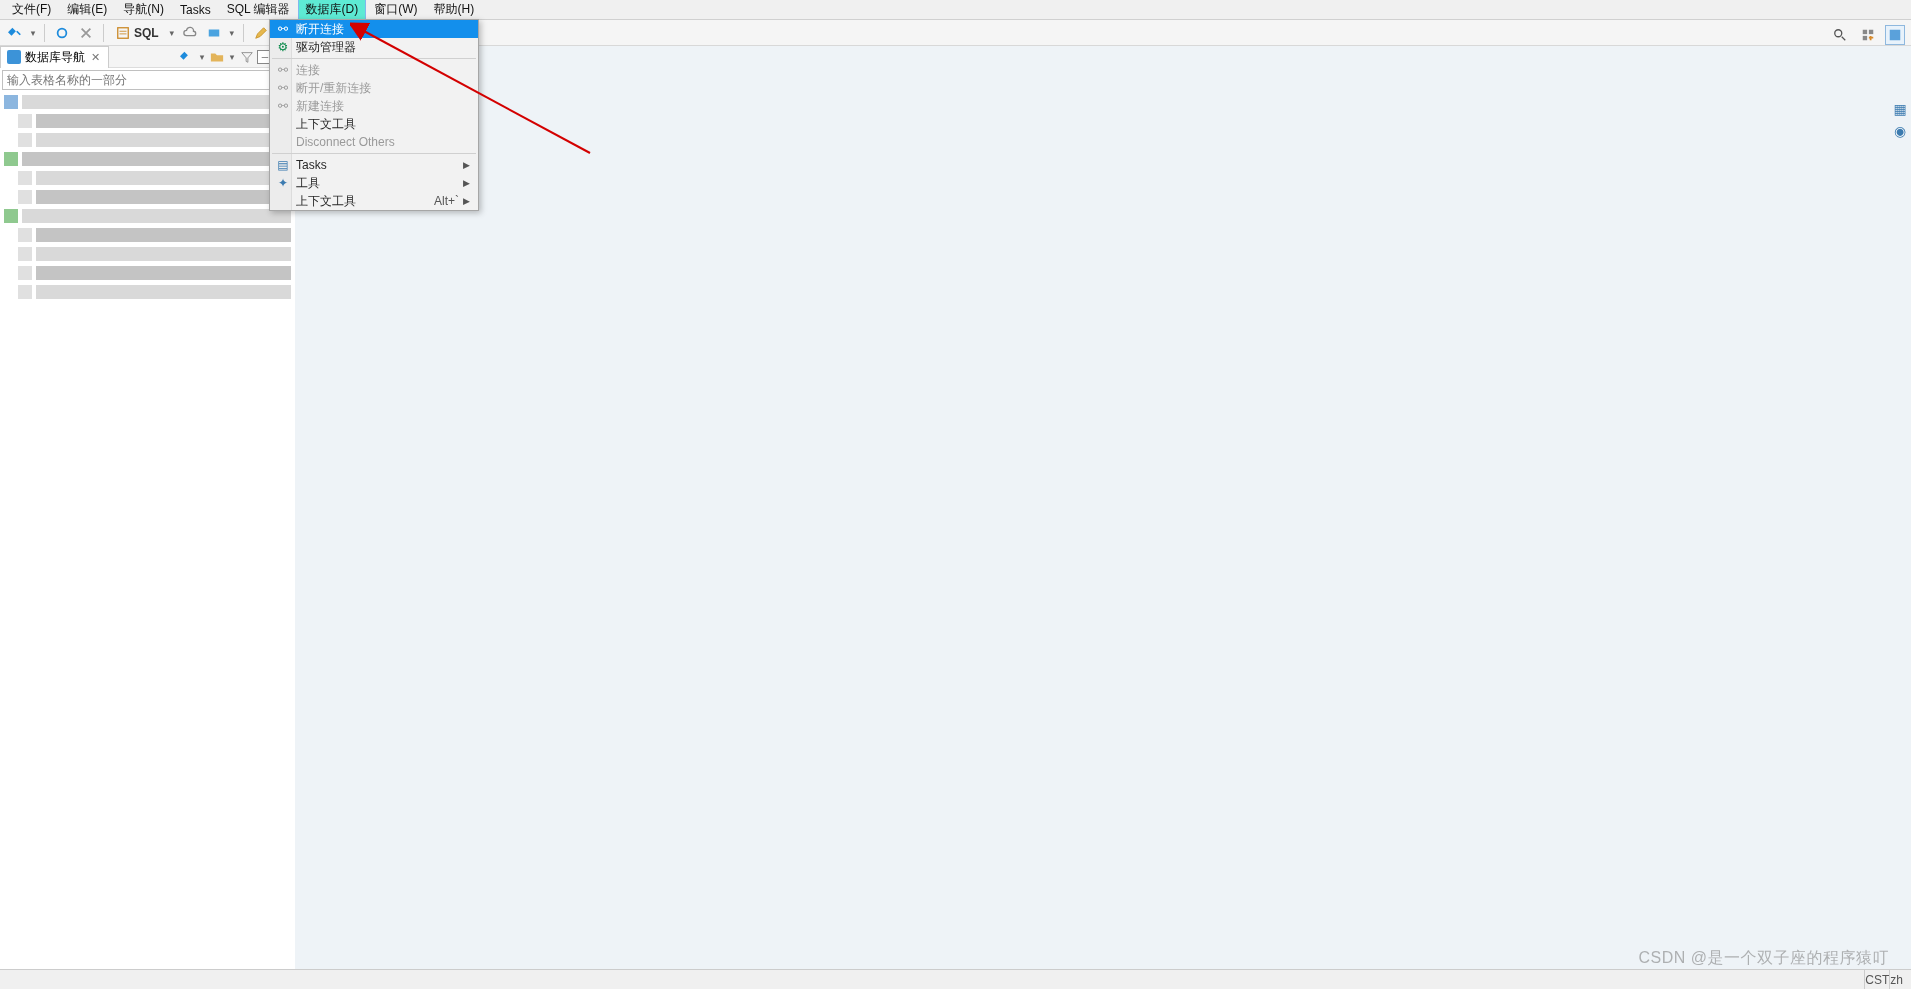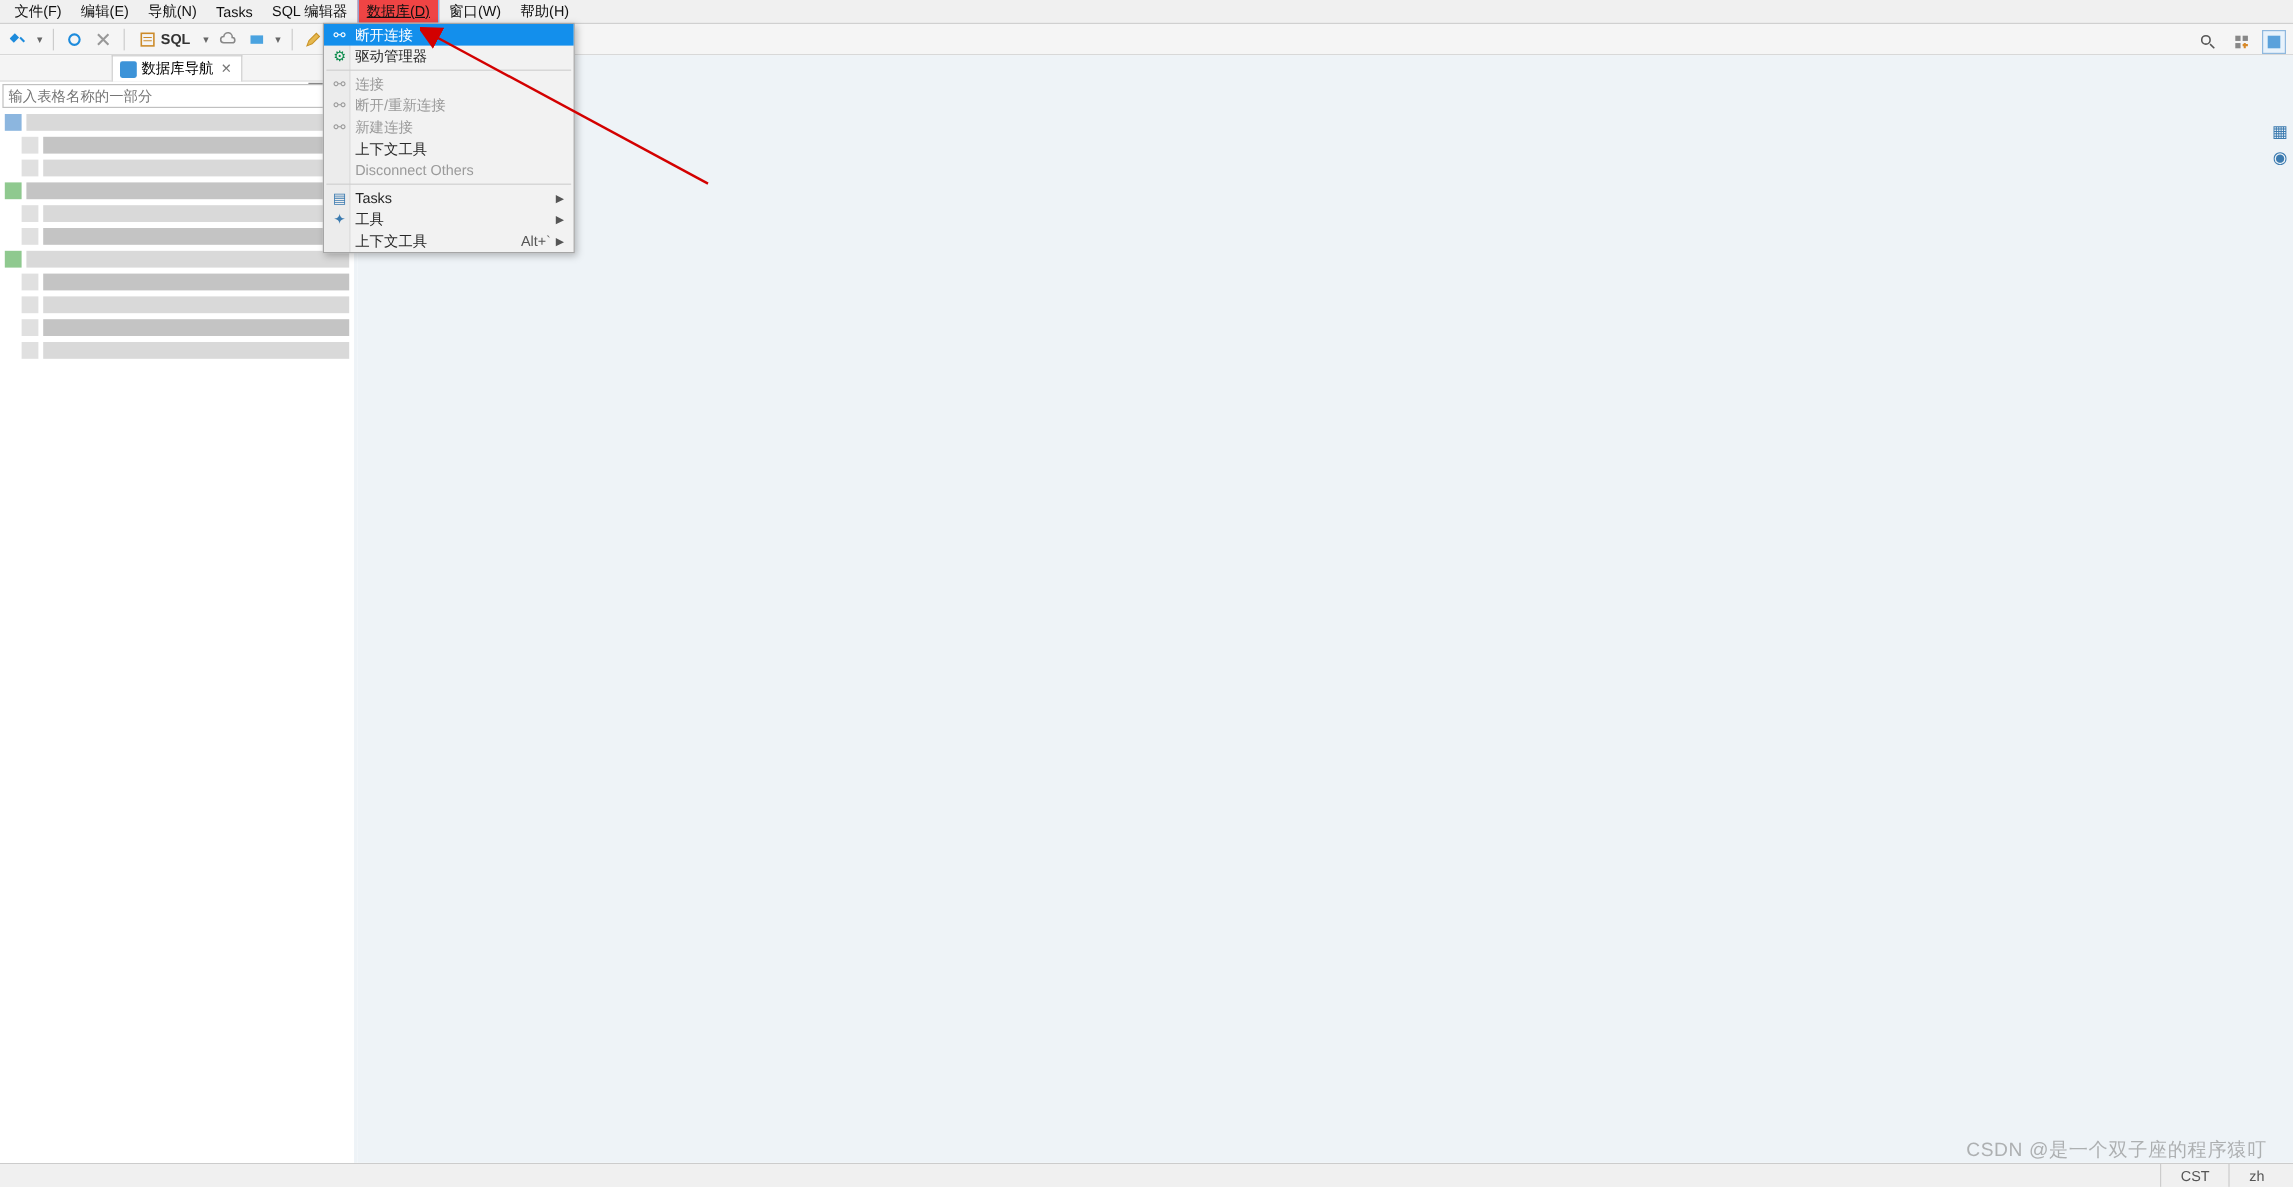--- a/index.html
+++ b/index.html
@@ -1,30 +1,30 @@
 <!DOCTYPE html>
 <html><head>
 <meta charset="utf-8">
 <style>
 * { box-sizing: border-box; margin: 0; padding: 0; font-family: "Microsoft YaHei", "Segoe UI", Arial, sans-serif; font-size: 12px; }
 body { width: 1911px; height: 989px; background: #fff; overflow: hidden; position: relative; }
 
 .menubar { display: flex; align-items: center; height: 20px; background: #f0f0f0; border-bottom: 1px solid #d0d0d0; padding: 0 4px; }
 .menubar .mitem { padding: 10px 8px; cursor: default; color: #111; }
-.menubar .mitem.active { background: #ef4444; border: 1px solid #7fb8ee; padding: 1px 7px; text-decoration: underline; }
+.menubar .mitem.active { background: #5eead4; border: 1px solid #7fb8ee; padding: 1px 7px; }
 
 .toolbar { display: flex; align-items: center; height: 26px; background: #f5f5f5; border-bottom: 1px solid #d8d8d8; padding: 0 4px; gap: 2px; }
 .tbtn { display: flex; align-items: center; justify-content: center; width: 22px; height: 22px; cursor: default; color: #0a6bbc; font-weight: bold; }
 .tbtn.wide { width: auto; padding: 0 6px; gap: 4px; color: #333; }
 .tsep { width: 1px; height: 18px; background: #ccc; margin: 0 4px; }
 .tdrop { width: 10px; color: #666; font-size: 9px; display: flex; align-items: center; justify-content: center; }
 
 .container { display: flex; height: calc(100% - 46px - 20px); }
 .sidebar { width: 298px; background: #fff; border-right: 3px solid #eef3f7; display: flex; flex-direction: column; }
-.tabbar { display: flex; align-items: center; height: 22px; background: #f4f4f4; border-bottom: 1px solid #dcdcdc; flex-direction: column; }
+.tabbar { display: flex; align-items: center; height: 22px; background: #f4f4f4; border-bottom: 1px solid #dcdcdc; }
 .tab { display: flex; align-items: center; gap: 4px; padding: 2px 6px; background: #fff; border: 1px solid #ccc; border-bottom: none; height: 22px; }
 .tab .ticon { width: 14px; height: 14px; background: #3c93d8; border-radius: 2px; }
 .tab .tclose { color: #777; font-size: 11px; padding: 0 2px; }
 .tabbar-right { margin-left: auto; display: flex; align-items: center; gap: 2px; padding-right: 4px; }
 .searchbox { width: 100%; height: 20px; border: 1px solid #c0c0c0; padding: 0 4px; color: #999; background: #fff; margin: 2px; }
 .navlist { flex: 1; overflow: hidden; padding: 2px 4px; }
 .navlist .row { height: 18px; margin: 1px 0; display: flex; gap: 4px; }
 .navlist .blk { background: #e0e0e0; width: 14px; height: 14px; }
 .navlist .blk.g { background: #8fc98f; }
 .navlist .blk.b { background: #8cb6df; }
@@ -50,21 +50,21 @@
 .dropdown .dditem.highlight .ddicon { color: #fff; }
 .dropdown .dditem.disabled { color: #9a9a9a; }
 .dropdown .ddsep { height: 1px; background: #d0d0d0; margin: 2px 2px; }
 .dropdown .iconcol { position: absolute; left: 0; top: 0; bottom: 0; width: 22px; background: #ececec; border-right: 1px solid #dcdcdc; z-index: -1; }
 
 
 .arrow-svg { position: absolute; left: 350px; top: 18px; z-index: 60; pointer-events: none; }
 
 
 .statusbar { position: fixed; bottom: 0; left: 0; right: 0; height: 20px; background: #f0f0f0; border-top: 1px solid #ccc; display: flex; align-items: center; justify-content: flex-end; padding: 0 8px; gap: 0; }
-.statusbar .cell { border-left: 1px solid #ccc; padding: 0 16px; height: 100%; display: flex; align-items: center; color: #555; }
+.statusbar .cell { border-left: 1px solid #ccc; padding: 0 0; height: 100%; display: flex; align-items: center; color: #555; }
 
 .watermark { position: fixed; right: 22px; bottom: 20px; color: rgba(120,120,120,.55); font-size: 16px; letter-spacing: .5px; pointer-events: none; }
 
 .min-restore { display: flex; gap: 2px; margin-left: auto; }
 .mricon { width: 16px; height: 14px; border: 1px solid #888; font-size: 9px; display: flex; align-items: center; justify-content: center; color: #555; background: #fff; }
 
 svg.icon { width: 14px; height: 14px; }
 </style>
 </head>
 <body>

